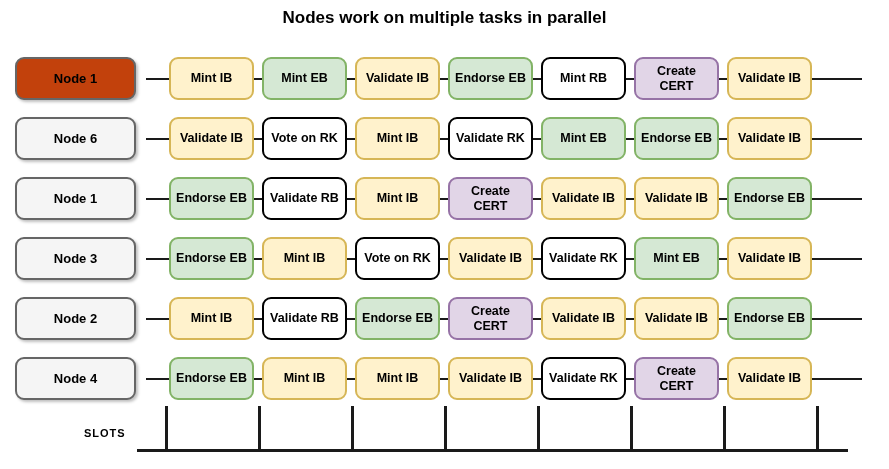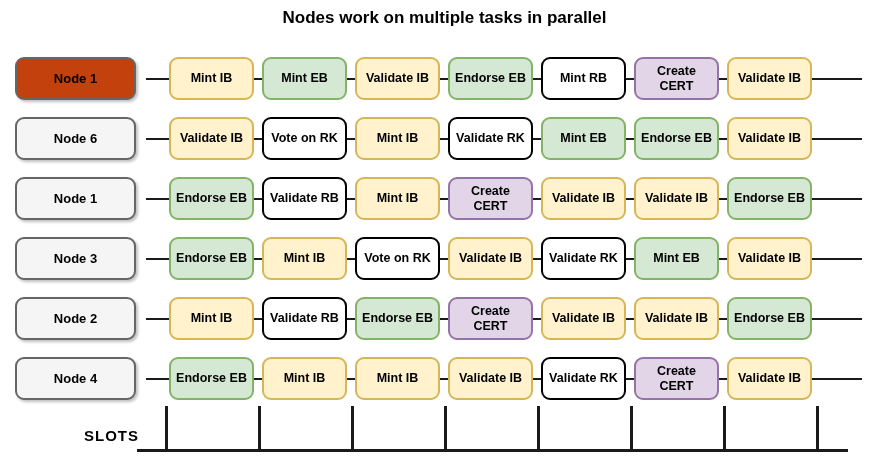--- a/index.html
+++ b/index.html
@@ -61,21 +61,21 @@
     z-index:1;
   }
   .tick{
     position:absolute;
     width:3px;
     background:#1a1a1a;
     z-index:1;
   }
   .slots-label{
     position:absolute;
-    font-size:15px;
+    font-size:11px;
     font-weight:bold;
     letter-spacing:1px;
     color:#000000;
   }
 </style>
 </head>
 <body>
 
 <div class="canvas">
   <h1 class="title">Nodes work on multiple tasks in parallel</h1>

